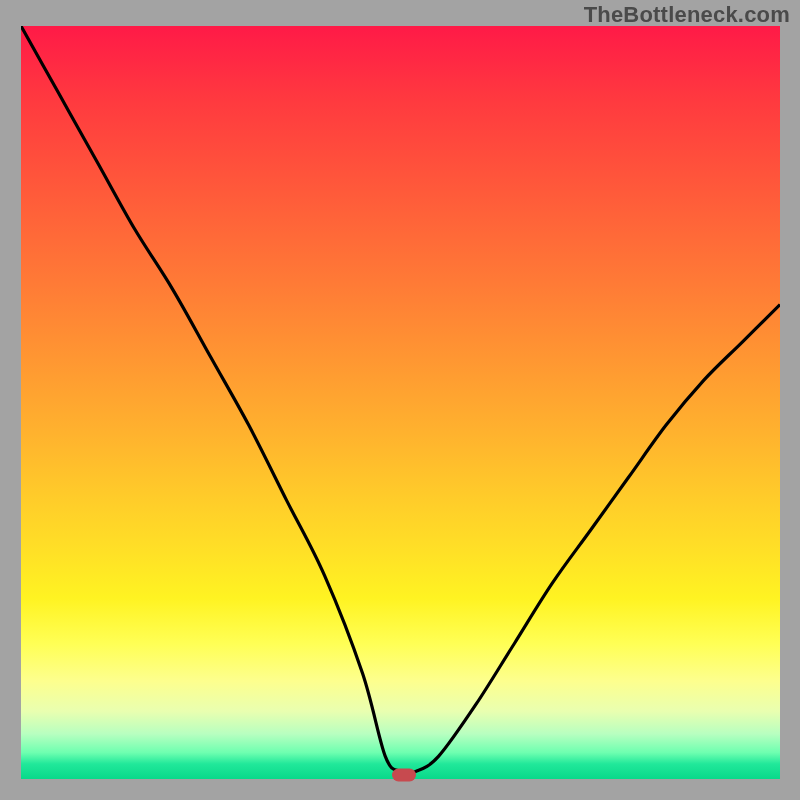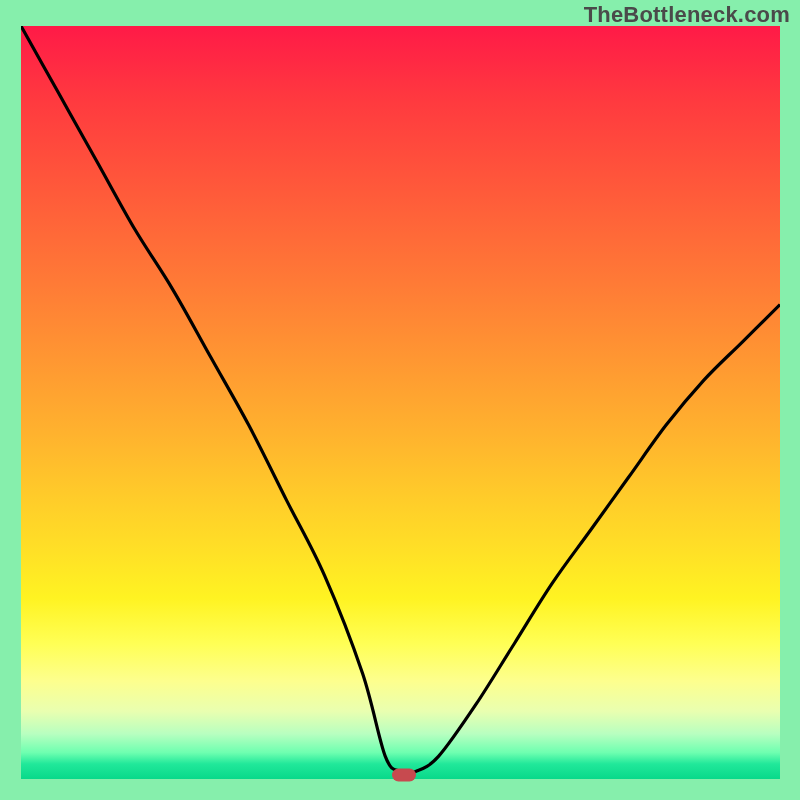--- a/index.html
+++ b/index.html
@@ -8,21 +8,21 @@
     width: 800px;
     height: 800px;
     background: #000;
     font-family: Arial, Helvetica, sans-serif;
     overflow: hidden;
   }
   .frame {
     position: relative;
     width: 800px;
     height: 800px;
-    background: #86efac;
+    background: #a3a3a3;
   }
   .watermark {
     position: absolute;
     top: 2px;
     right: 10px;
     color: #4a4a4a;
     font-size: 22px;
     font-weight: bold;
     letter-spacing: 0.2px;
     z-index: 10;

